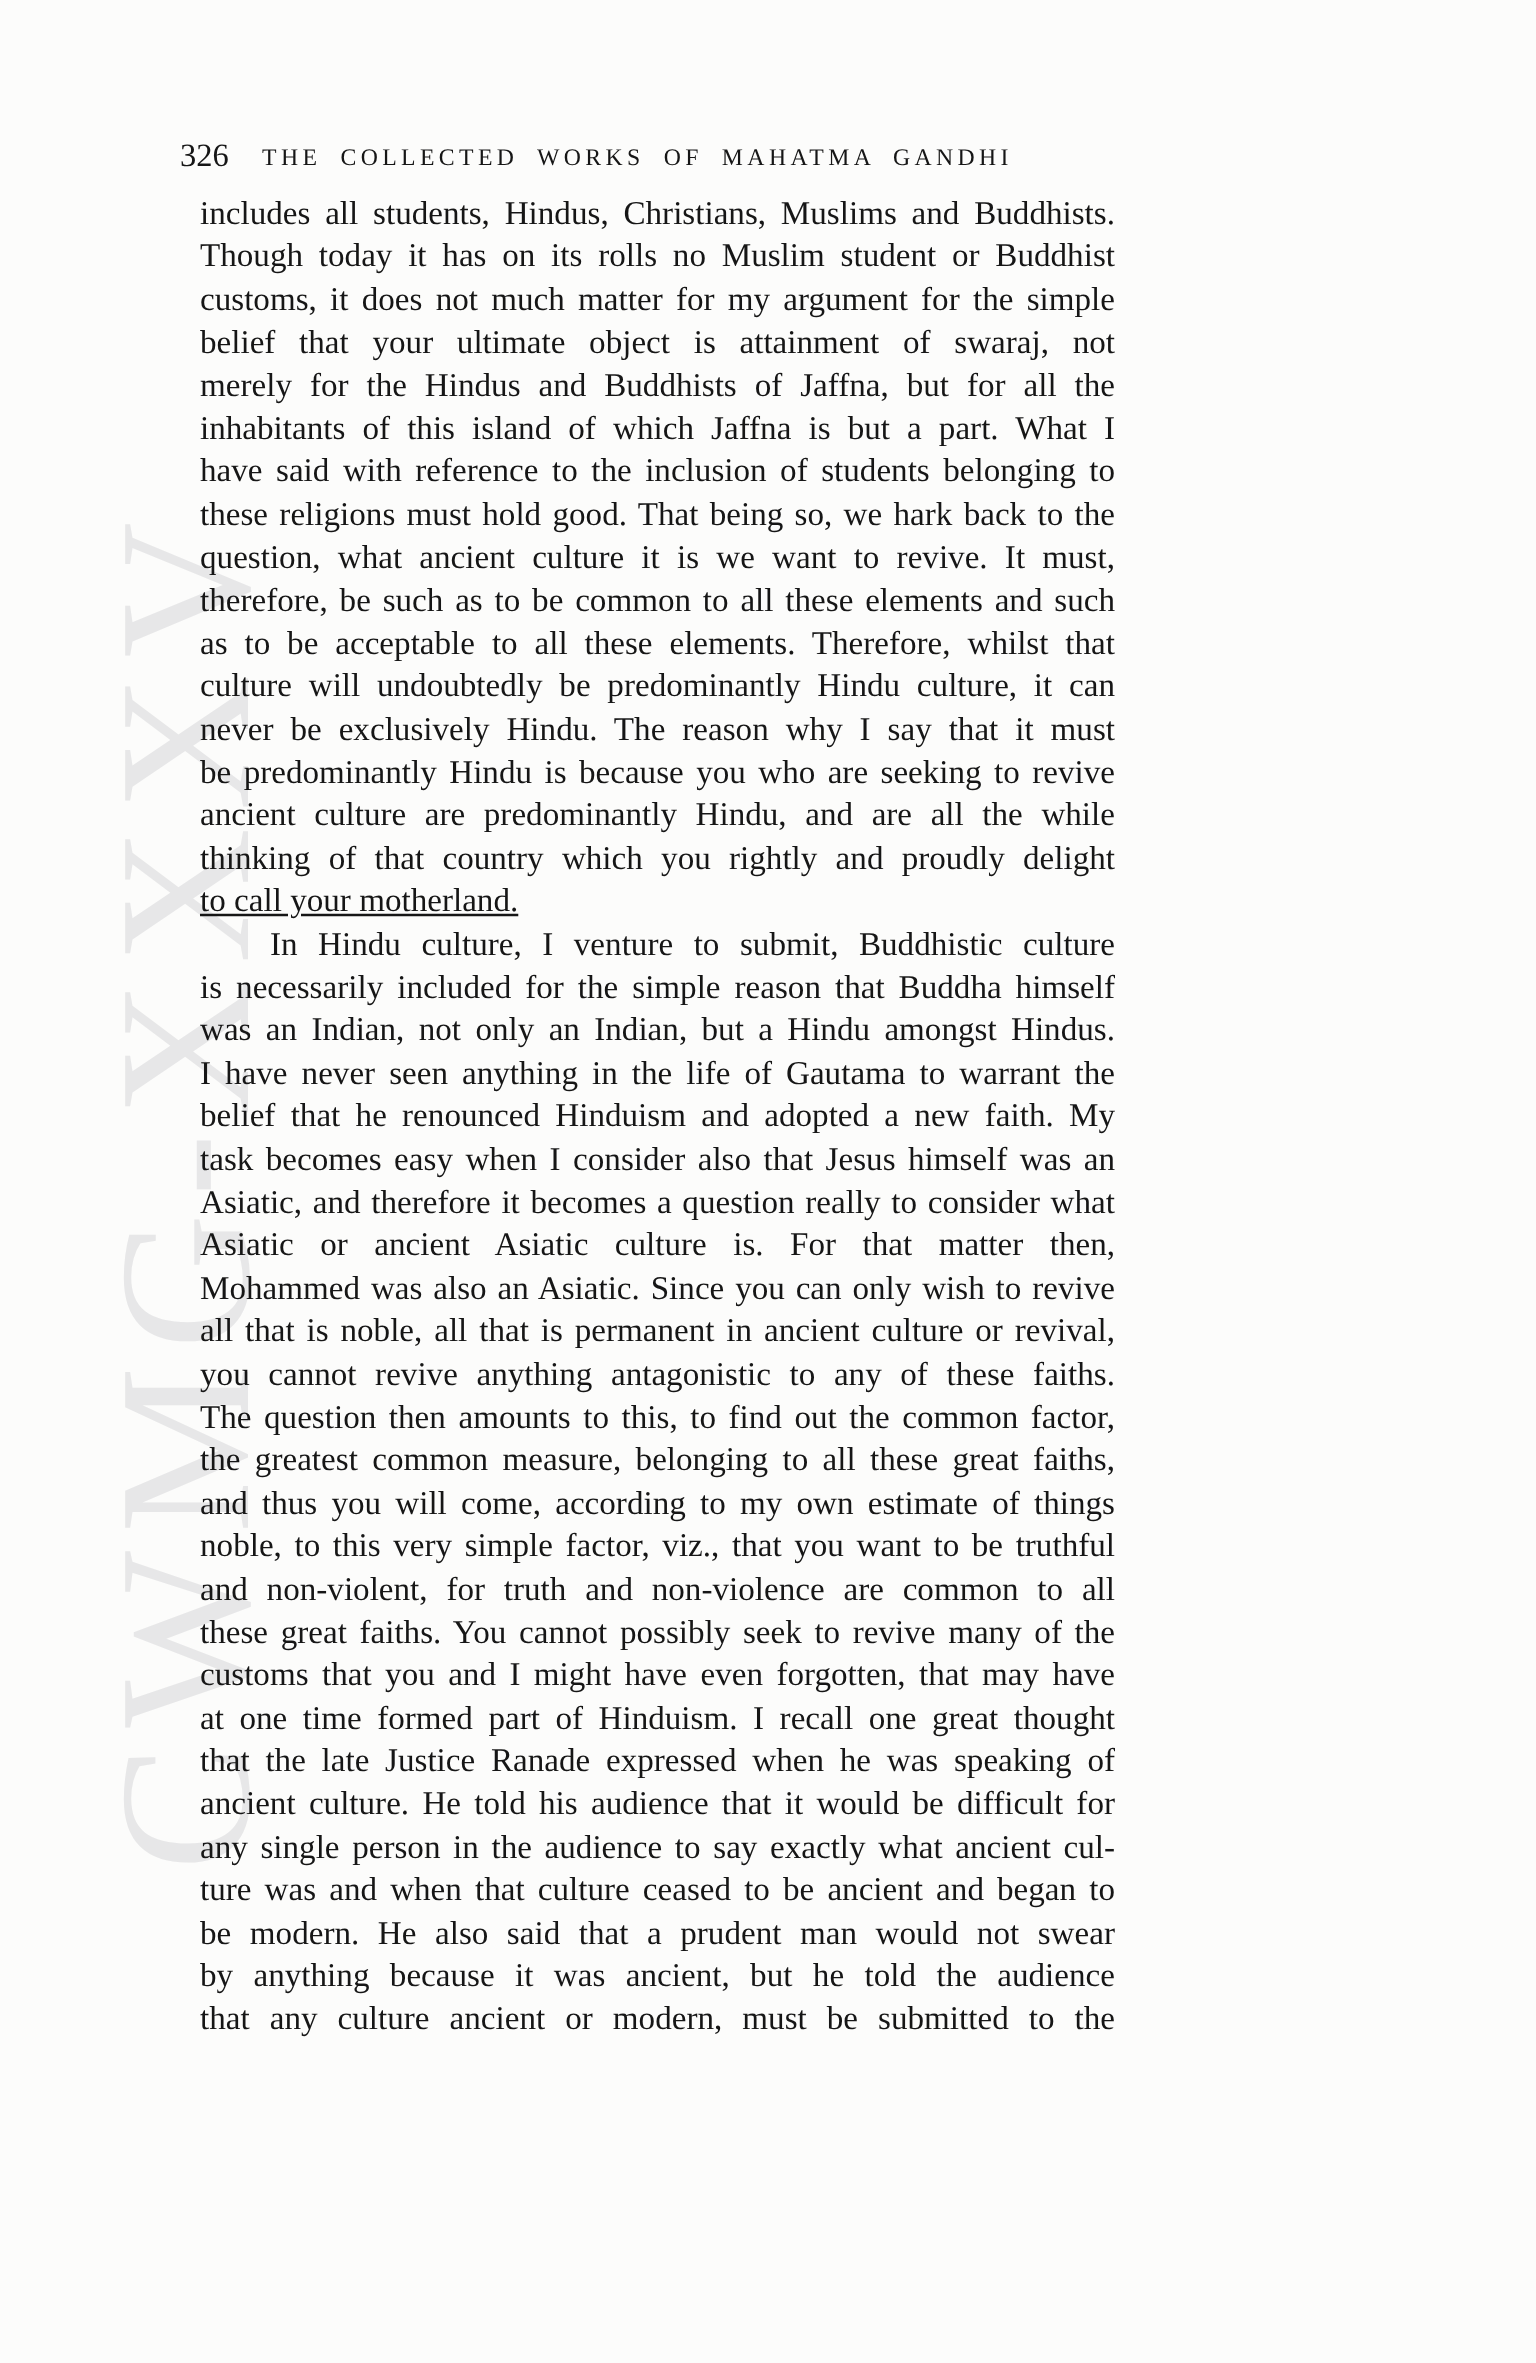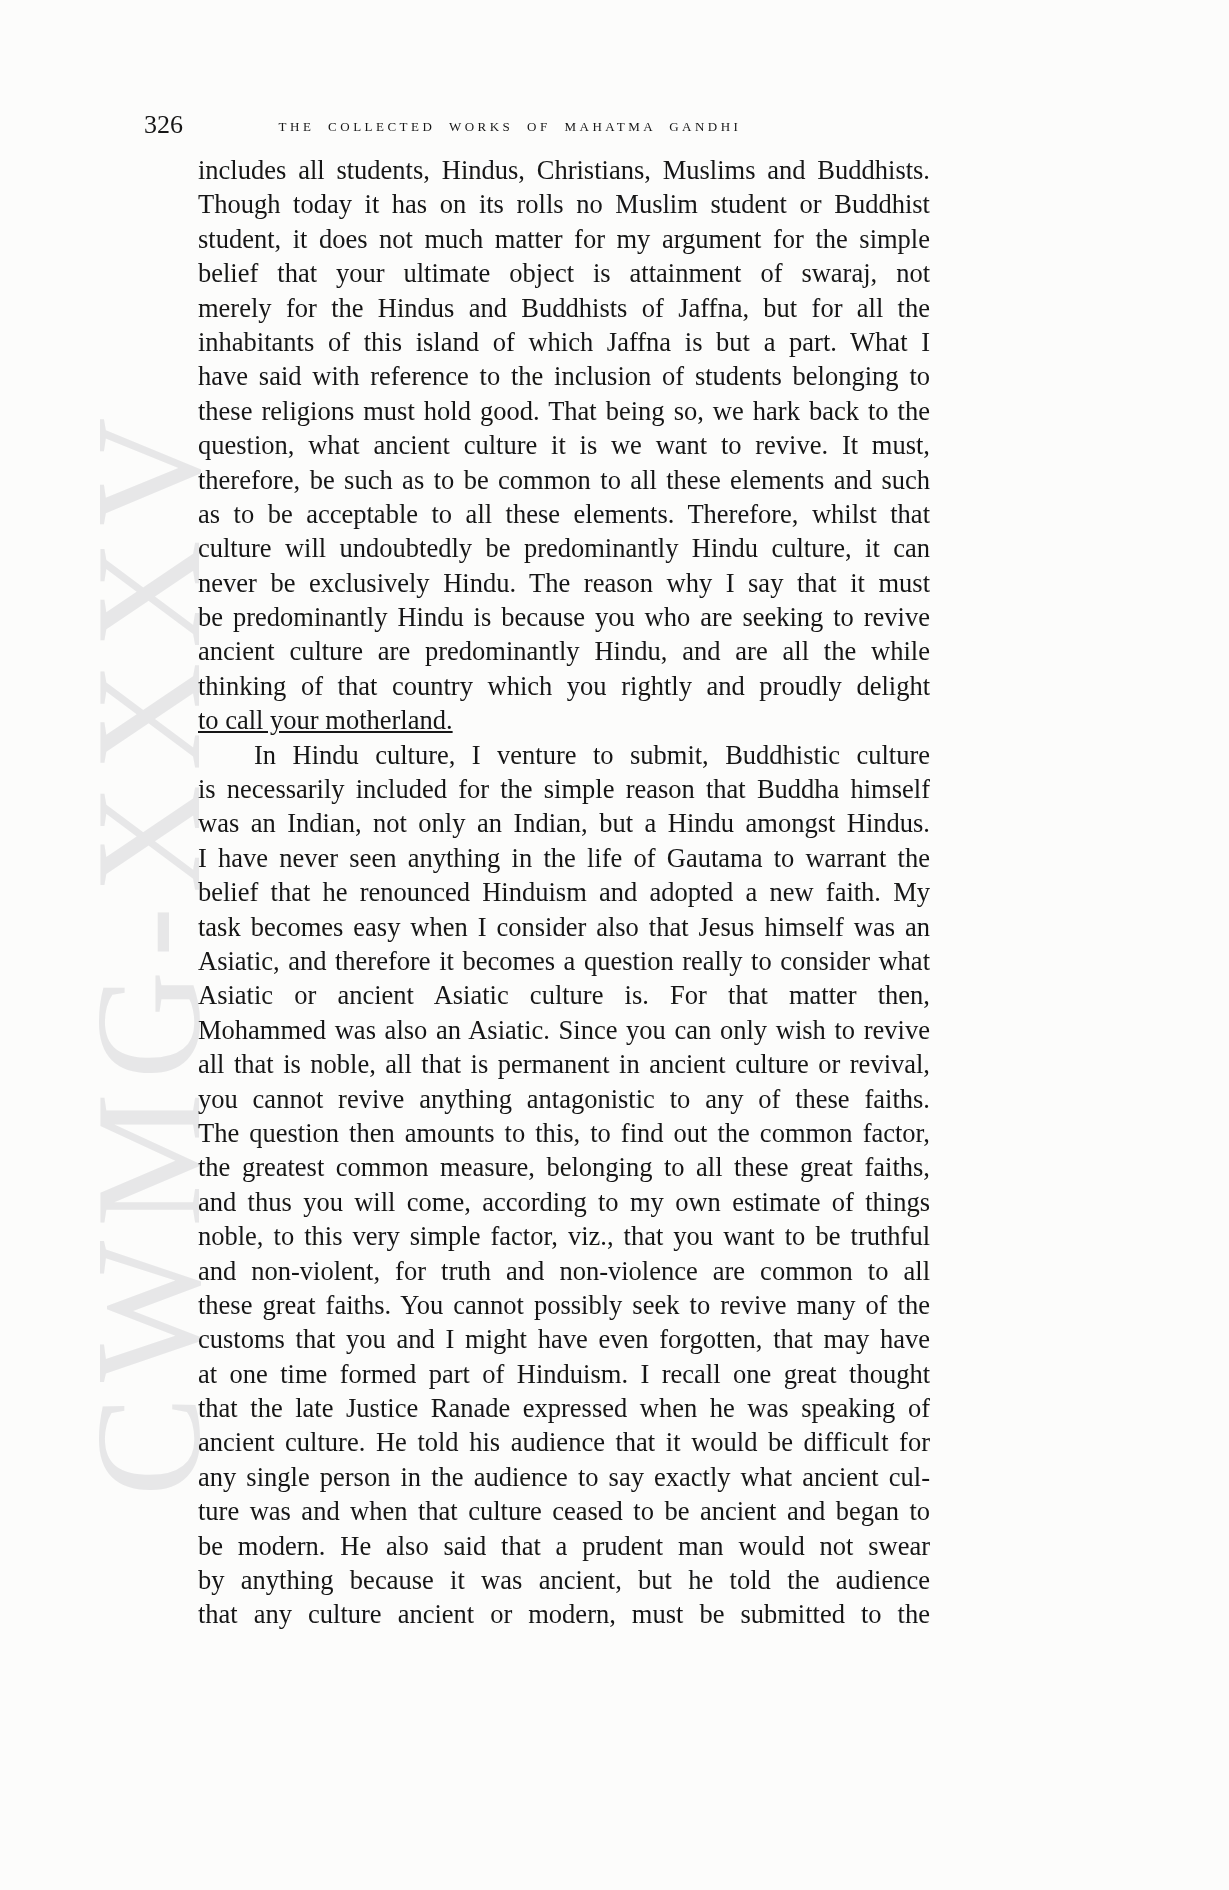--- a/index.html
+++ b/index.html
@@ -40,32 +40,31 @@
     top: 0;
     font-size: 26px;
     line-height: 30px;
   }
   .running-title {
     position: absolute;
     left: 0;
     right: 0;
     top: 5px;
     text-align: center;
-    font-size: 13px;
+    font-size: 19px;
     letter-spacing: 3.5px;
     word-spacing: 7px;
     line-height: 24px;
   }
   .body-text {
     position: absolute;
     top: 153px;
     left: 160px;
     width: 732px;
     z-index: 1;
-    margin-left: 38px;
   }
   .line {
     font-size: 26.5px;
     line-height: 34.4px;
     height: 34.4px;
     text-align: justify;
     text-align-last: justify;
     overflow: hidden;
   }
   .line.left-last { text-align-last: left; text-decoration: underline; }
@@ -78,21 +77,21 @@
   <div class="watermark">CWMG-XXXV</div>
 
   <div class="page-header">
     <span class="pagenum">326</span>
     <span class="running-title">THE COLLECTED WORKS OF MAHATMA GANDHI</span>
   </div>
 
   <div class="body-text" id="body-text">
       <div class="line">includes all students, Hindus, Christians, Muslims and Buddhists.</div>
       <div class="line">Though today it has on its rolls no Muslim student or Buddhist</div>
-      <div class="line">student, it does not much matter for my argument for the simple</div>
+      <div class="line">customs, it does not much matter for my argument for the simple</div>
       <div class="line">belief that your ultimate object is attainment of swaraj, not</div>
       <div class="line">merely for the Hindus and Buddhists of Jaffna, but for all the</div>
       <div class="line">inhabitants of this island of which Jaffna is but a part. What I</div>
       <div class="line">have said with reference to the inclusion of students belonging to</div>
       <div class="line">these religions must hold good. That being so, we hark back to the</div>
       <div class="line">question, what ancient culture it is we want to revive. It must,</div>
       <div class="line">therefore, be such as to be common to all these elements and such</div>
       <div class="line">as to be acceptable to all these elements. Therefore, whilst that</div>
       <div class="line">culture will undoubtedly be predominantly Hindu culture, it can</div>
       <div class="line">never be exclusively Hindu. The reason why I say that it must</div>

